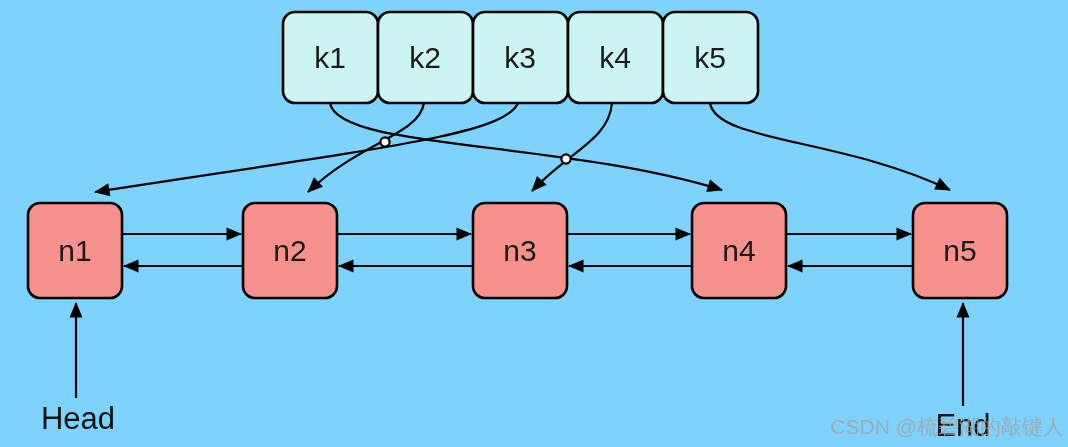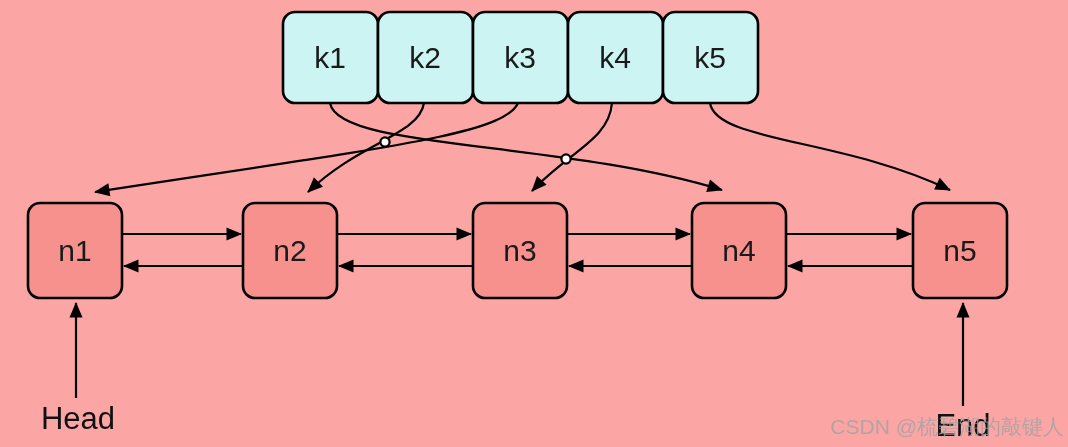--- a/index.html
+++ b/index.html
@@ -1,16 +1,16 @@
 <!DOCTYPE html>
 <html><head>
 <meta charset="utf-8">
 <style>
   html,body{margin:0;padding:0;background:#ffffff;}
-  .stage{position:relative;width:1068px;height:447px;background:#fca5a5;overflow:hidden;}
+  .stage{position:relative;width:1068px;height:447px;background:#7dd3fc;overflow:hidden;}
   svg{display:block;}
   .box{stroke:#000000;stroke-width:2.6;}
   .lbl{font-family:"Liberation Sans",sans-serif;font-size:30px;fill:#1a1a1a;text-anchor:middle;}
   .endlbl{font-family:"Liberation Sans",sans-serif;font-size:31px;fill:#111111;text-anchor:middle;}
   .edge{stroke:#000000;stroke-width:2.2;fill:none;}
   .hop{fill:#ffffff;stroke:#000000;stroke-width:2.2;}
   .wm{font-family:"Liberation Sans","DejaVu Sans",sans-serif;font-size:21px;text-anchor:end;fill-opacity:0.8;}
 </style>
 </head>
 <body>

